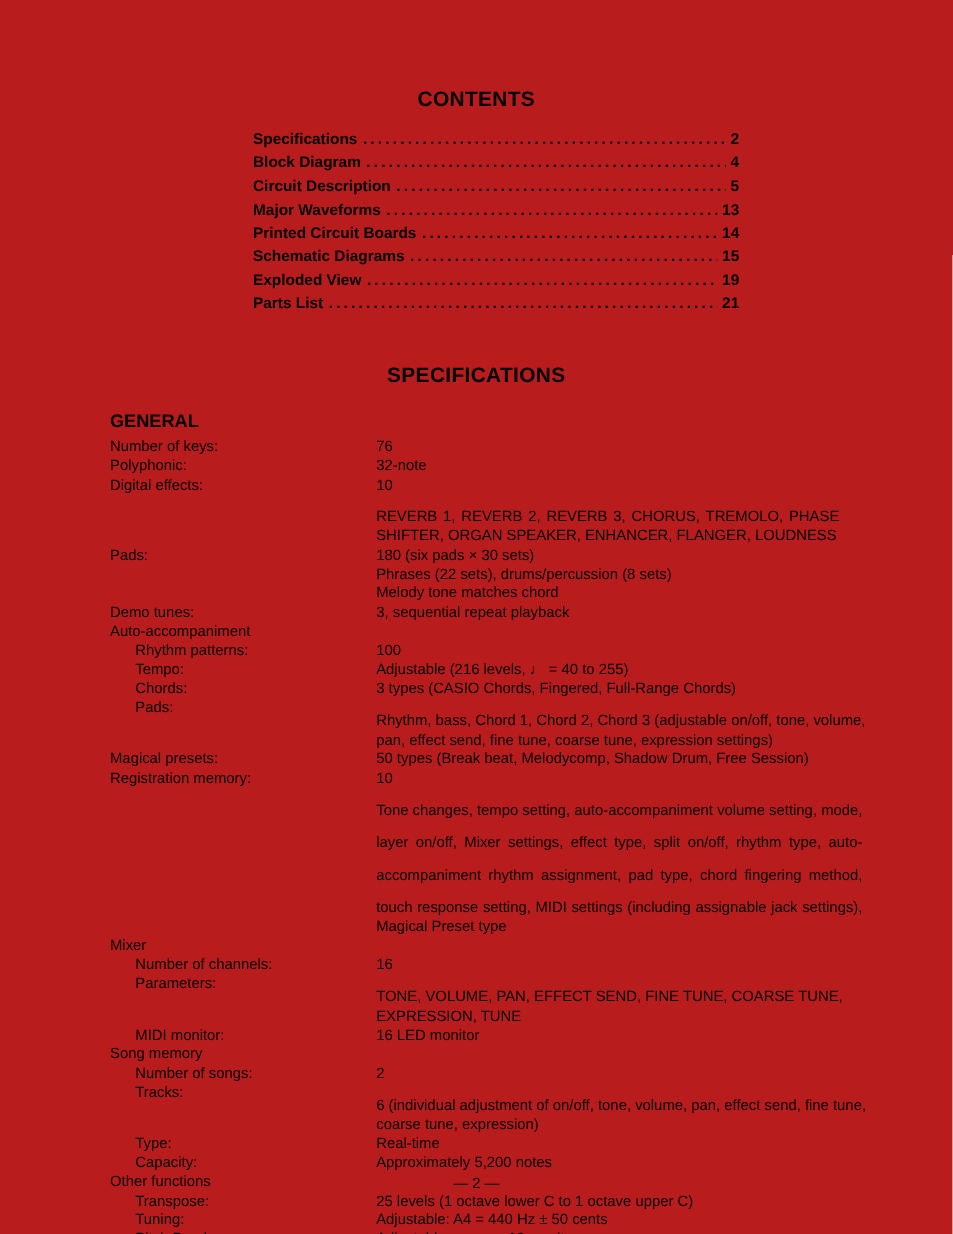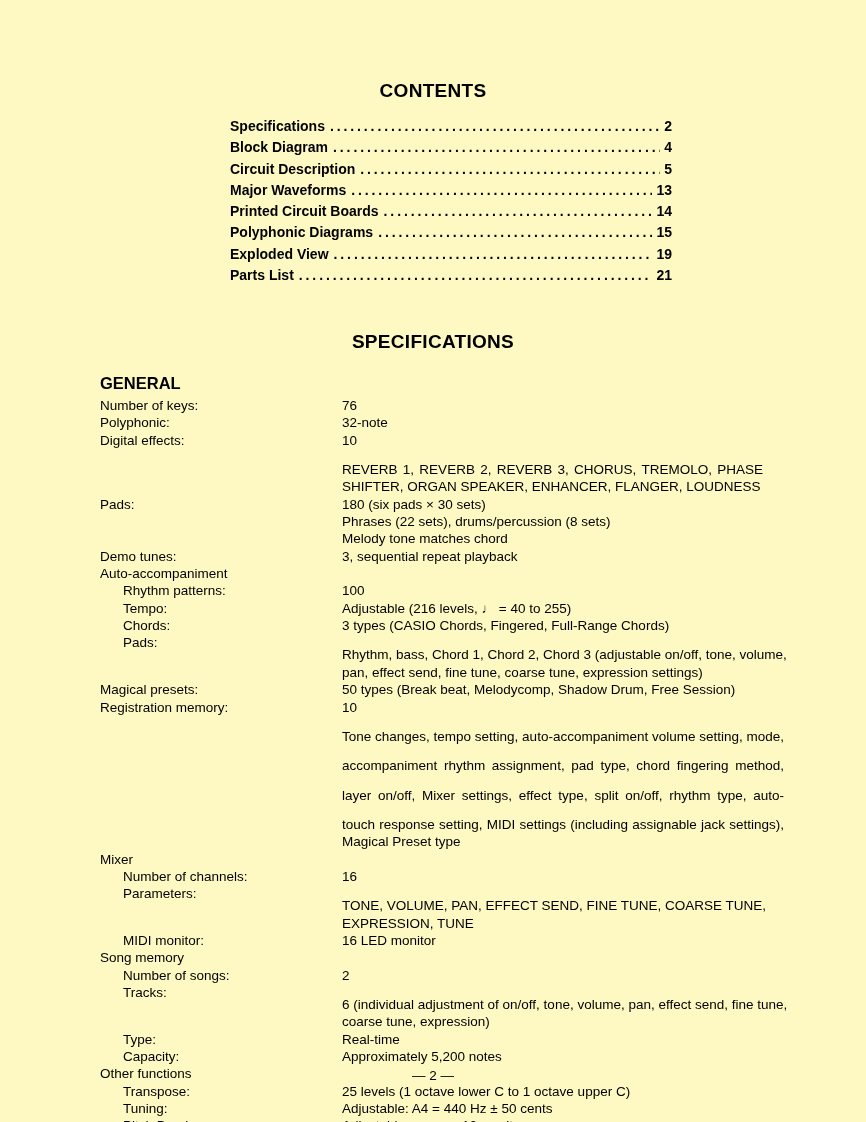--- a/index.html
+++ b/index.html
@@ -1,18 +1,18 @@
 <!DOCTYPE html>
 <html><head>
 <meta charset="utf-8">
 <style>
   * { margin:0; padding:0; box-sizing:border-box; }
   html,body { background:#ffffff; }
   .page {
-    position:relative; width:866px; height:1122px; background:#fef9c3; color:#000;
+    position:relative; width:866px; height:1122px; background:#b91c1c; color:#000;
     font-family:"Liberation Sans", sans-serif; overflow:hidden;
     -webkit-font-smoothing:antialiased;
   }
   .heading { position:absolute; left:0; width:866px; text-align:center;
              font-weight:bold; font-size:19px; letter-spacing:0.3px; }
   #contents-title { top:80px; }
   #specs-title { top:331px; }
 
   .toc { position:absolute; left:230px; top:118px; width:442px; }
   .toc-row { display:flex; align-items:baseline; height:21.3px;
@@ -63,21 +63,21 @@
         <span class="toc-label">Major Waveforms</span>
         <span class="toc-dots">. . . . . . . . . . . . . . . . . . . . . . . . . . . . . . . . . . . . . . . . . . . . . . . . . . . . . . . . . . . . . . . . . . . . . . . . . . . . . . . . . . . . . . . . . . </span>
         <span class="toc-page">13</span>
       </div>
       <div class="toc-row">
         <span class="toc-label">Printed Circuit Boards</span>
         <span class="toc-dots">. . . . . . . . . . . . . . . . . . . . . . . . . . . . . . . . . . . . . . . . . . . . . . . . . . . . . . . . . . . . . . . . . . . . . . . . . . . . . . . . . . . . . . . . . . </span>
         <span class="toc-page">14</span>
       </div>
       <div class="toc-row">
-        <span class="toc-label">Polyphonic Diagrams</span>
+        <span class="toc-label">Schematic Diagrams</span>
         <span class="toc-dots">. . . . . . . . . . . . . . . . . . . . . . . . . . . . . . . . . . . . . . . . . . . . . . . . . . . . . . . . . . . . . . . . . . . . . . . . . . . . . . . . . . . . . . . . . . </span>
         <span class="toc-page">15</span>
       </div>
       <div class="toc-row">
         <span class="toc-label">Exploded View</span>
         <span class="toc-dots">. . . . . . . . . . . . . . . . . . . . . . . . . . . . . . . . . . . . . . . . . . . . . . . . . . . . . . . . . . . . . . . . . . . . . . . . . . . . . . . . . . . . . . . . . . </span>
         <span class="toc-page">19</span>
       </div>
       <div class="toc-row">
         <span class="toc-label">Parts List</span>
@@ -158,22 +158,22 @@
         <div class="spec-label">Magical presets:</div>
         <div class="spec-value">
           <div class="vline">50 types (Break beat, Melodycomp, Shadow Drum, Free Session)</div>
         </div>
       </div>
       <div class="spec-row">
         <div class="spec-label">Registration memory:</div>
         <div class="spec-value">
           <div class="vline">10</div>
           <div class="vline just">Tone changes, tempo setting, auto-accompaniment volume setting, mode,</div>
+          <div class="vline just">layer on/off, Mixer settings, effect type, split on/off, rhythm type, auto-</div>
           <div class="vline just">accompaniment rhythm assignment, pad type, chord fingering method,</div>
-          <div class="vline just">layer on/off, Mixer settings, effect type, split on/off, rhythm type, auto-</div>
           <div class="vline just">touch response setting, MIDI settings (including assignable jack settings),</div>
           <div class="vline">Magical Preset type</div>
         </div>
       </div>
       <div class="spec-row">
         <div class="spec-label">Mixer</div>
         <div class="spec-value"></div>
       </div>
       <div class="spec-row">
         <div class="spec-label ind">Number of channels:</div>

